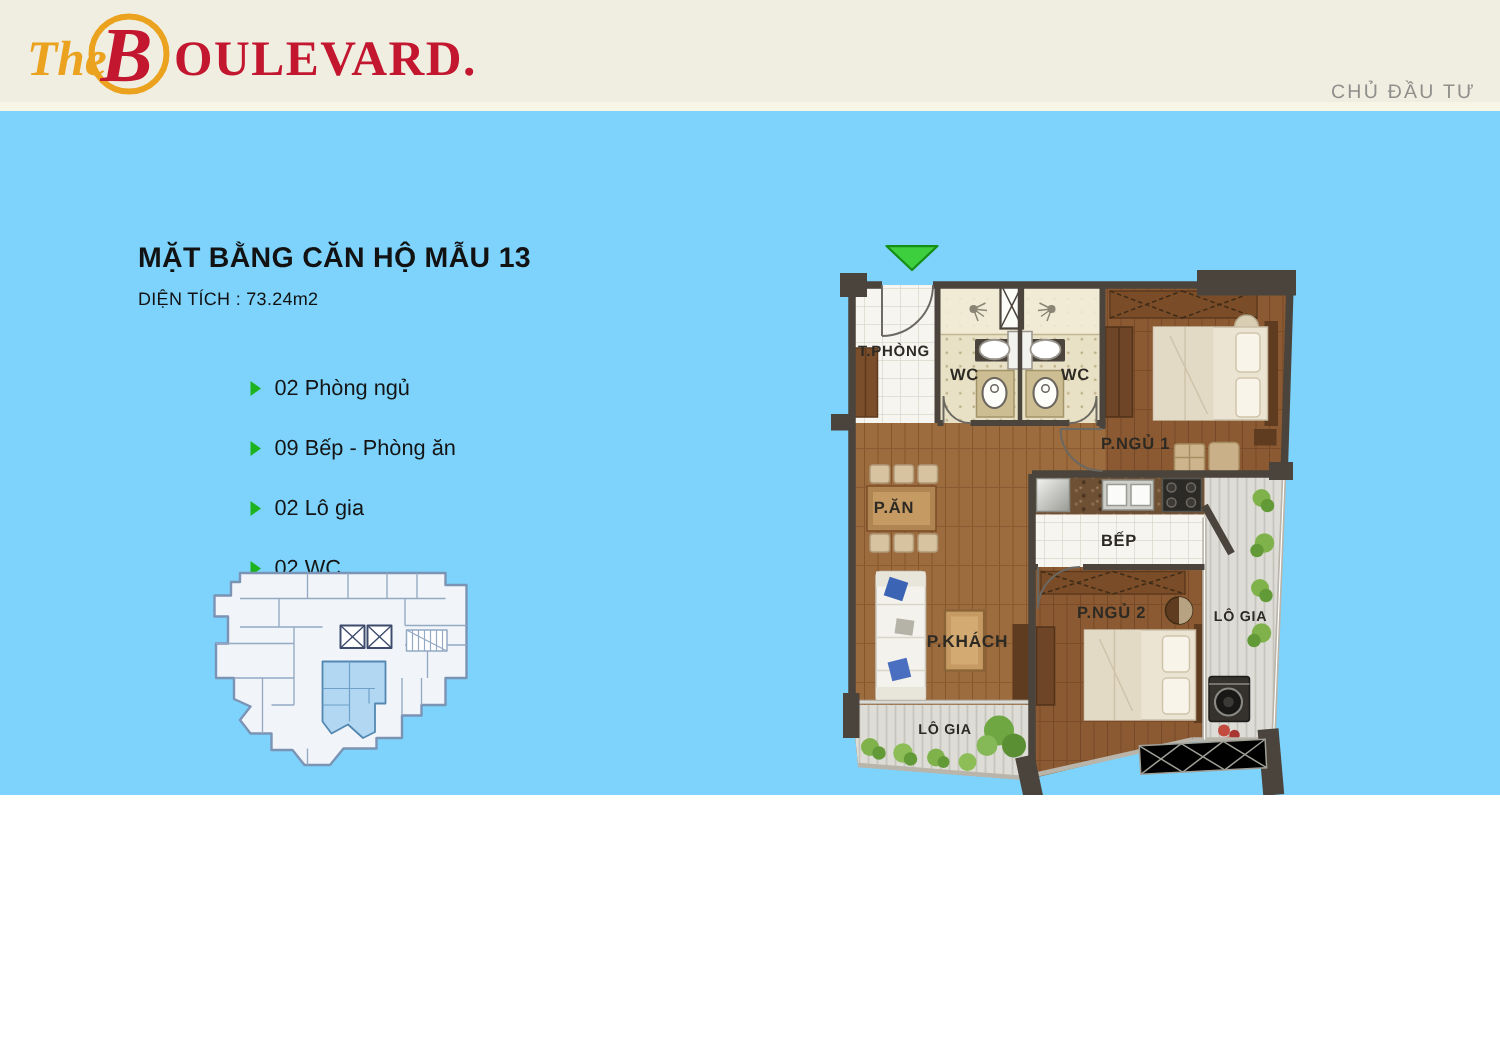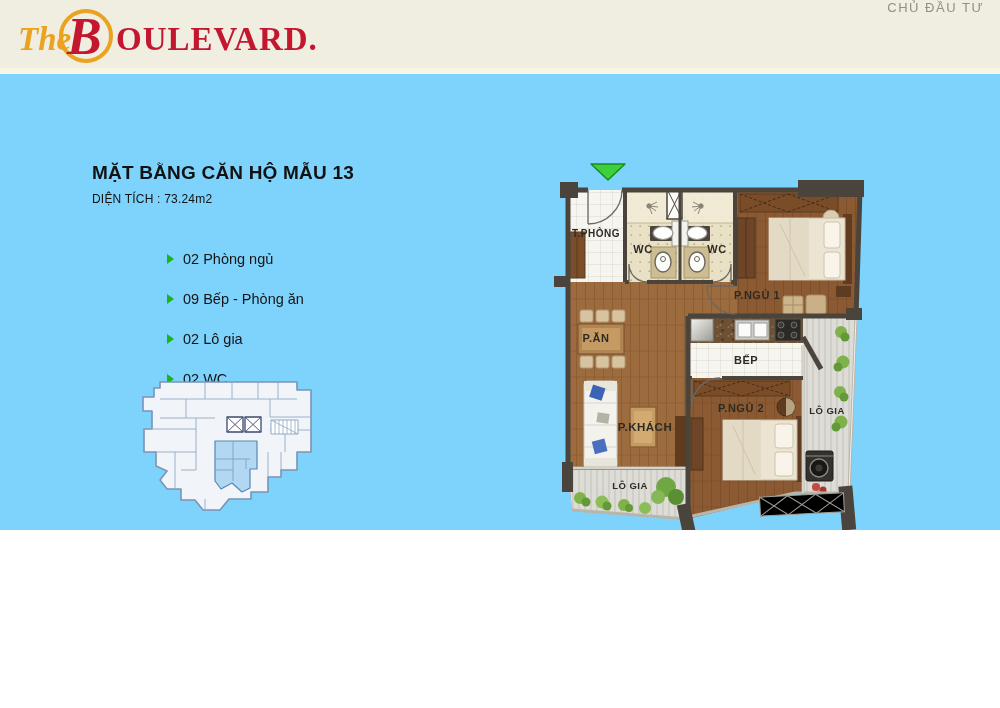--- a/index.html
+++ b/index.html
@@ -2,21 +2,21 @@
 <html><head>
 <meta charset="utf-8">
 <style>
   html,body{margin:0;padding:0;background:#fff;}
   #page{position:relative;width:1000px;height:530px;background:#7dd3fc;overflow:hidden;
         font-family:"Liberation Sans",sans-serif;}
   
   #header{position:absolute;left:0;top:0;width:1000px;height:68px;background:#f0ede1;}
   #header-strip{position:absolute;left:0;top:68px;width:1000px;height:6px;background:#f7f5e6;}
   #brand-logo{position:absolute;left:6px;top:3px;}
-  #developer{position:absolute;right:16px;top:0;height:68px;display:flex;align-items:flex-start;gap:16px;}
+  #developer{position:absolute;right:16px;top:0;height:68px;display:flex;align-items:flex-end;gap:16px;}
   #developer .label{font-size:13px;color:#8f8f8b;letter-spacing:1.5px;}
   #ausreal{font-size:31px;font-weight:bold;letter-spacing:.5px;line-height:1;}
   #ausreal .aus{color:#f7941e;}
   #ausreal .r{color:#e8431c;}
   #ausreal .eal{color:#e8501f;font-weight:600;}
   
   #title-block{position:absolute;left:92px;top:162px;width:296px;color:#121212;}
   #title-block h1{margin:0;font-size:19px;font-weight:bold;letter-spacing:.2px;}
   #title-block h2{margin:8px 0 0 0;font-size:12px;font-weight:normal;letter-spacing:.2px;}
   #features{position:absolute;left:167px;top:231px;list-style:none;margin:0;padding:0;}

